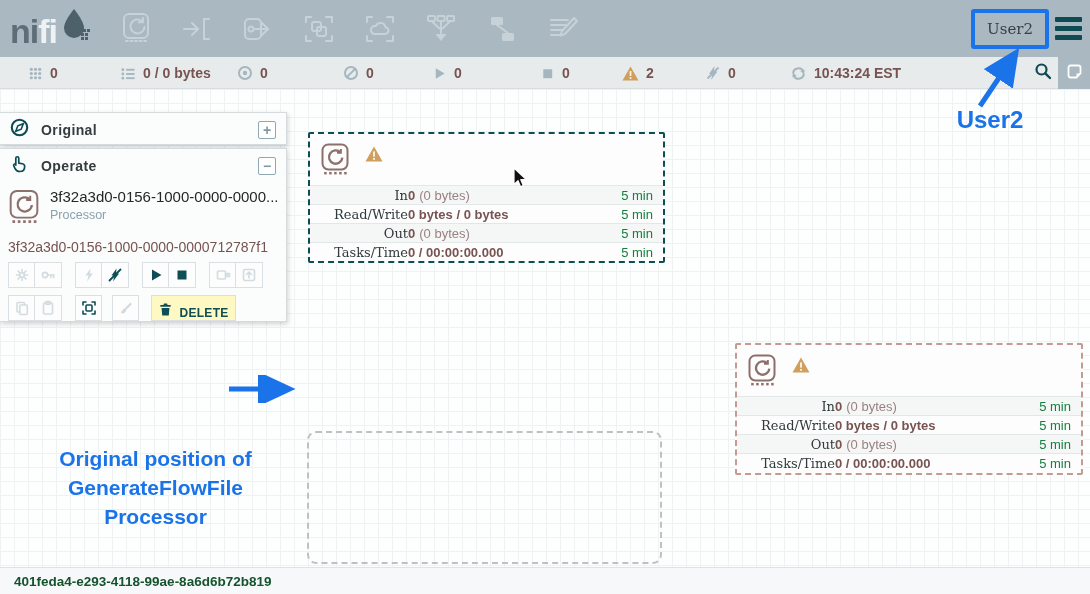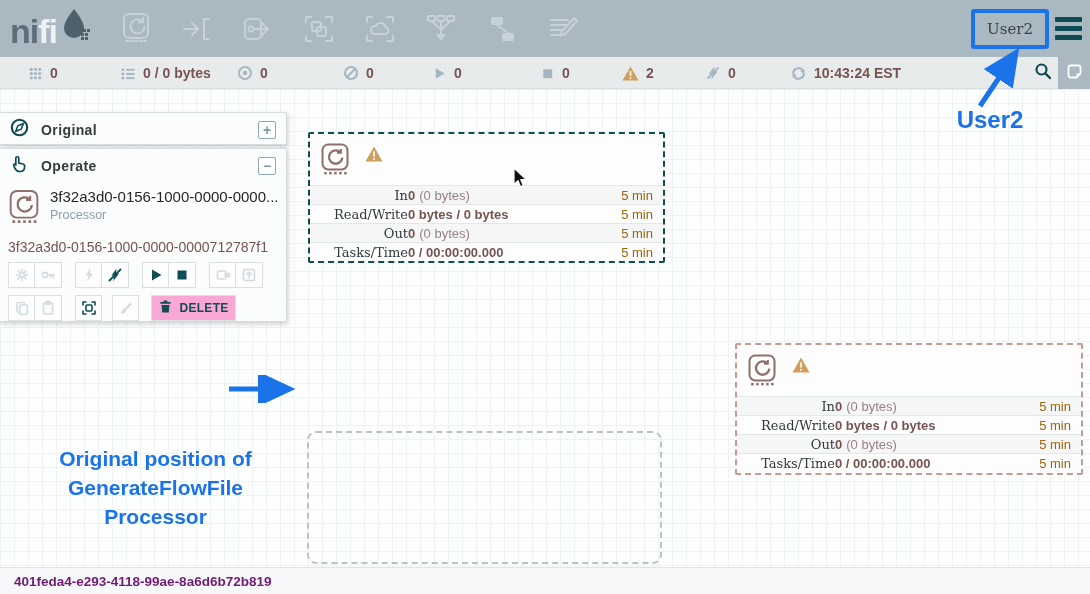--- a/index.html
+++ b/index.html
@@ -46,47 +46,47 @@
   .op-name { font-size:15px; color:#262626; white-space:nowrap; }
   .op-type { font-size:12.5px; color:#8aa2ad; margin-top:3px; }
   .op-id { font-size:14px; color:#775351; margin-top:10px; white-space:nowrap; }
   .op-row { display:flex; align-items:center; margin-top:7px; }
   .op-btn { width:27px; height:26px; background:#fdfdfd; border:1px solid #d9dfe2; display:flex; align-items:center; justify-content:center; cursor:pointer; }
   .op-btn + .op-btn { border-left:none; }
   .op-gap { width:13px; }
   .op-btn.dis { color:#d2dce0; }
   .op-btn.en { color:#0e4e54; }
   .op-btn svg { stroke:currentColor; fill:none; stroke-width:1.6; stroke-linecap:round; stroke-linejoin:round; }
-  .op-del { width:85px; height:26px; background:#f9a8d4; border:1px solid #d9dfe2; display:flex; align-items:center; justify-content:center; gap:6px; color:#0e4e54; cursor:pointer; }
+  .op-del { width:85px; height:26px; background:#fef9c3; border:1px solid #d9dfe2; display:flex; align-items:flex-end; justify-content:center; gap:6px; color:#0e4e54; cursor:pointer; }
   .op-del span { font-size:12px; font-weight:bold; letter-spacing:.3px; }
 
   
   .proc { position:absolute; background:rgba(253,253,253,.97); border-radius:2px; cursor:pointer; }
   .proc.selected { border:2px dashed #0b4f54; }
   .proc.ghost { border:2px dashed #c59a92; }
   .proc-head { height:51px; position:relative; }
   .proc-head .picon { position:absolute; left:10px; top:7px; }
   .proc-head .warn { position:absolute; left:55px; top:12px; }
   .proc-row { height:19px; display:flex; align-items:center; padding:0 10px; border-top:1px solid #e2e7e8; font-size:13px; }
   .proc-row:nth-child(odd) { background:#f5f7f7; }
   .proc-label { width:88px; font-family:"DejaVu Serif", serif; color:#30393c;text-align:right; }
   .proc-bold { font-weight:bold; color:#775351; }
   .proc-rest { color:#9b8082; margin-left:4px; }
-  .proc-window { margin-left:auto; color:#a16207;text-align:right; }
+  .proc-window { margin-left:auto; color:#15803d;text-align:right; }
 
   .ghost-rect { position:absolute; left:307px; top:342px; width:355px; height:133px; border:2px dashed #bcc2c4; border-radius:9px; }
 
   
   .ann-text { position:absolute; left:28px; top:355px; width:255px; text-align:center; color:#1a73e8; font-size:21px; font-weight:bold; line-height:29px; }
   .ann-user2 { position:absolute; left:930px; top:106px; width:120px; text-align:center; color:#1a73e8; font-size:24px; font-weight:bold; }
   .ann-arrow { position:absolute; }
 
   
   .footer { height:27px; background:#f7f8f9; border-top:1px solid #dfe3e4; display:flex; align-items:center; }
-  .footer-id { margin-left:14px; font-size:13.5px; font-weight:bold; color:#701a75; }
+  .footer-id { margin-left:14px; font-size:13.5px; font-weight:bold; color:#14532d; }
 </style>
 </head>
 <body>
 
 <div class="app">
 
   <div class="header">
     <div class="logo">
       <span class="logo-ni">ni</span>
         <span class="logo-fi">fi</span>

